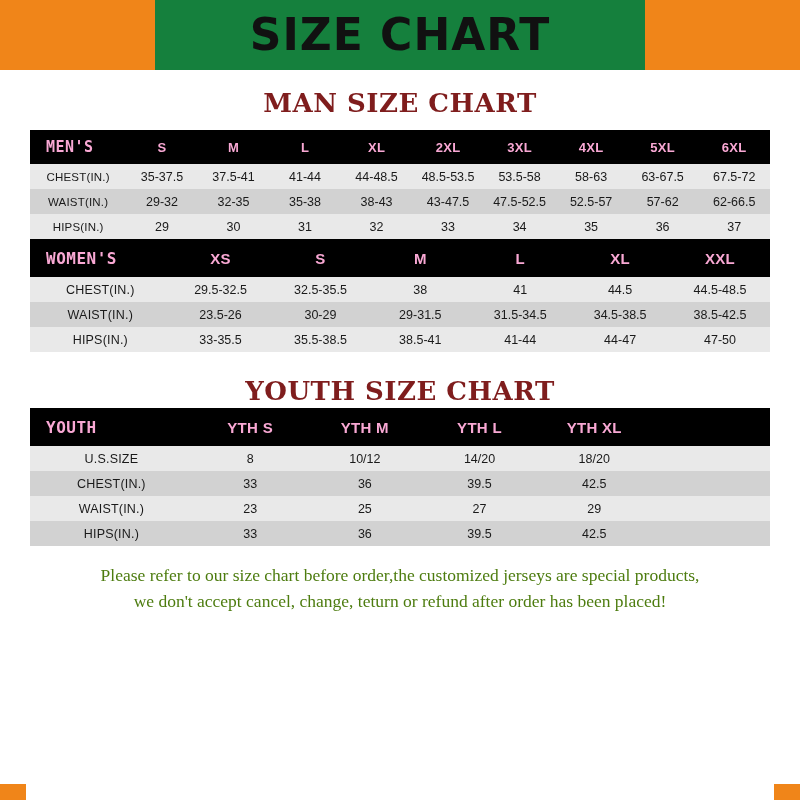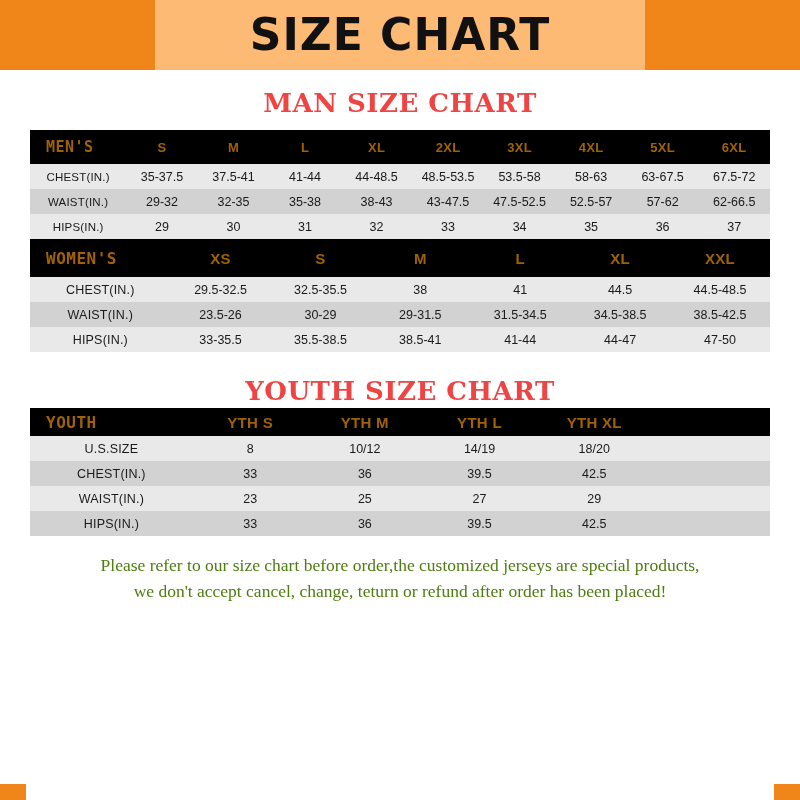--- a/index.html
+++ b/index.html
@@ -17,21 +17,21 @@
     position: relative;
     width: 800px;
     height: 800px;
     background: #ffffff;
     box-sizing: border-box;
   }
   
   .header-banner {
     position: relative;
     height: 70px;
-    background: #fdba74;
+    background: #15803d;
     display: flex;
     align-items: center;
     justify-content: center;
   }
   .header-banner::before,
   .header-banner::after {
     content: "";
     position: absolute;
     top: 0;
     height: 70px;
@@ -50,21 +50,21 @@
     color: #111111;
     text-align: center;
     line-height: 70px;
   }
   
   .section-title {
     text-align: center;
     font-family: "DejaVu Serif", serif;
     font-weight: bold;
     font-size: 26px;
-    color: #ef4444;
+    color: #7f1d1d;
     letter-spacing: 0.5px;
   }
   .sec-man-title   { margin-top: 18px; margin-bottom: 12px; }
   .sec-women-title { margin-top: 20px; margin-bottom: 14px; }
   .sec-youth-title { margin-top: 24px; margin-bottom: 2px; }
 
   
   .chart-wrap {
     margin: 0 30px;
   }
@@ -81,21 +81,21 @@
     color: #1a1a1a;
     padding: 0;
     height: 25px;
     vertical-align: middle;
   }
   
   tr.head-row {
     background: #000000;
   }
   tr.head-row th {
-    color: #a16207;
+    color: #f9a8d4;
     font-weight: bold;
     font-size: 14px;
     height: 34px;
     letter-spacing: 0.3px;
   }
   tr.head-row th.corner {
     font-family: "DejaVu Sans Mono", monospace;
     font-weight: bold;
     font-size: 15px;
     letter-spacing: 0.5px;
@@ -117,21 +117,21 @@
   .man-table tr.head-row th.corner { font-size: 15px; }
   .man-table td.rowlabel { font-size: 11.5px; }
 
   
   .women-table th, .women-table td { font-size: 13px; height: 30px; }
   .women-table tr.head-row th { font-size: 15px; height: 38px; }
   .women-table tr.head-row th.corner { font-size: 16px; }
 
   
   .youth-table th, .youth-table td { font-size: 13px; height: 32px; }
-  .youth-table tr.head-row th { font-size: 15px; height: 28px; margin-top: 32px; }
+  .youth-table tr.head-row th { font-size: 15px; height: 38px; margin-top: 32px; }
   .youth-table tr.head-row th.corner { font-size: 16px; }
 
   
   .footer-note {
     margin: 16px 24px 0 24px;
     text-align: center;
     color: #4d7c0f;
     font-family: "Liberation Serif", serif;
     font-size: 17.5px;
     line-height: 1.5;
@@ -278,21 +278,21 @@
             <th>YTH S</th>
             <th>YTH M</th>
             <th>YTH L</th>
             <th>YTH XL</th>
             <th></th>
           </tr>
           <tr class="row-light">
             <td class="rowlabel">U.S.SIZE</td>
             <td>8</td>
             <td>10/12</td>
-            <td>14/19</td>
+            <td>14/20</td>
             <td>18/20</td>
             <td></td>
           </tr>
           <tr class="row-dark">
             <td class="rowlabel">CHEST(IN.)</td>
             <td>33</td>
             <td>36</td>
             <td>39.5</td>
             <td>42.5</td>
             <td></td>

